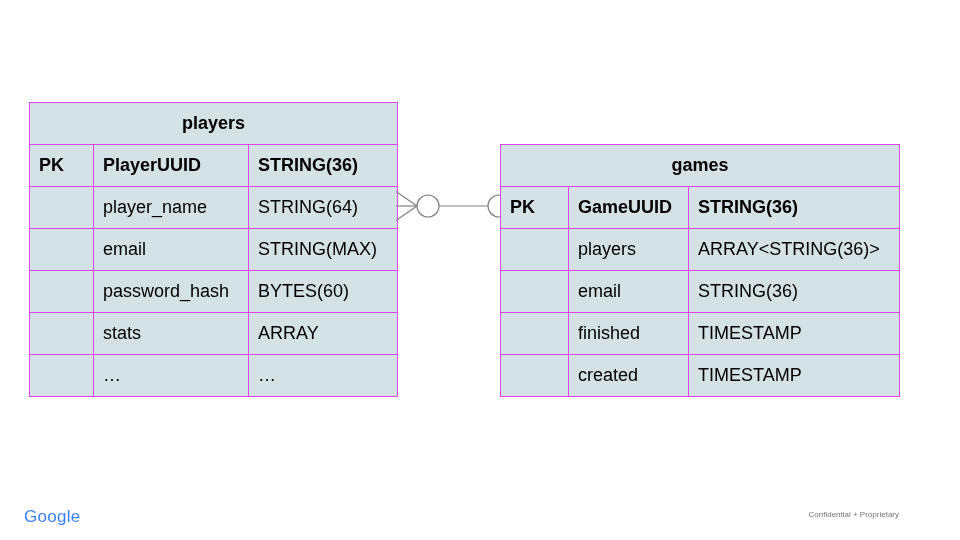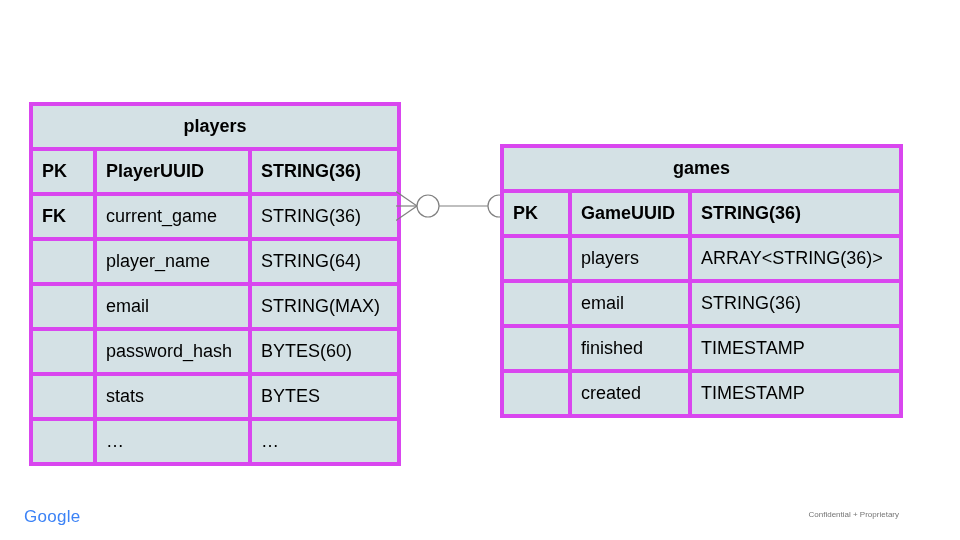--- a/index.html
+++ b/index.html
@@ -13,21 +13,21 @@
   .slide { position: absolute; left: 0; top: 0; width: 960px; height: 540px; background: #ffffff; }
 
   table.entity-table {
     position: absolute;
     border-collapse: collapse;
     table-layout: fixed;
     font-size: 18px;
     color: #000000;
   }
   table.entity-table td {
-    border: 4px solid #d946ef;
+    border: 1px solid #d946ef;
     background: #d4e1e5;
     height: 41px;
     padding: 0 2px 0 9px;
     vertical-align: middle;
     white-space: nowrap;
     overflow: hidden;
   }
   table.entity-table tr.title-row td {
     text-align: center;
     font-weight: bold;
@@ -75,43 +75,38 @@
     <tbody>
       <tr class="title-row">
         <td colspan="3">players</td>
       </tr>
       <tr class="bold-row">
         <td class="key">PK</td>
         <td>PlayerUUID</td>
         <td>STRING(36)</td>
       </tr>
       <tr>
-        <td class="key">FK</td>
-        <td>current_game</td>
-        <td>STRING(36)</td>
-      </tr>
-      <tr>
         <td class="key"></td>
         <td>player_name</td>
         <td>STRING(64)</td>
       </tr>
       <tr>
         <td class="key"></td>
         <td>email</td>
         <td>STRING(MAX)</td>
       </tr>
       <tr>
         <td class="key"></td>
         <td>password_hash</td>
         <td>BYTES(60)</td>
       </tr>
       <tr>
         <td class="key"></td>
         <td>stats</td>
-        <td>BYTES</td>
+        <td>ARRAY</td>
       </tr>
       <tr>
         <td class="key"></td>
         <td>…</td>
         <td>…</td>
       </tr>
     </tbody>
   </table>
 
   <svg id="connector" viewBox="0 0 136 44">

